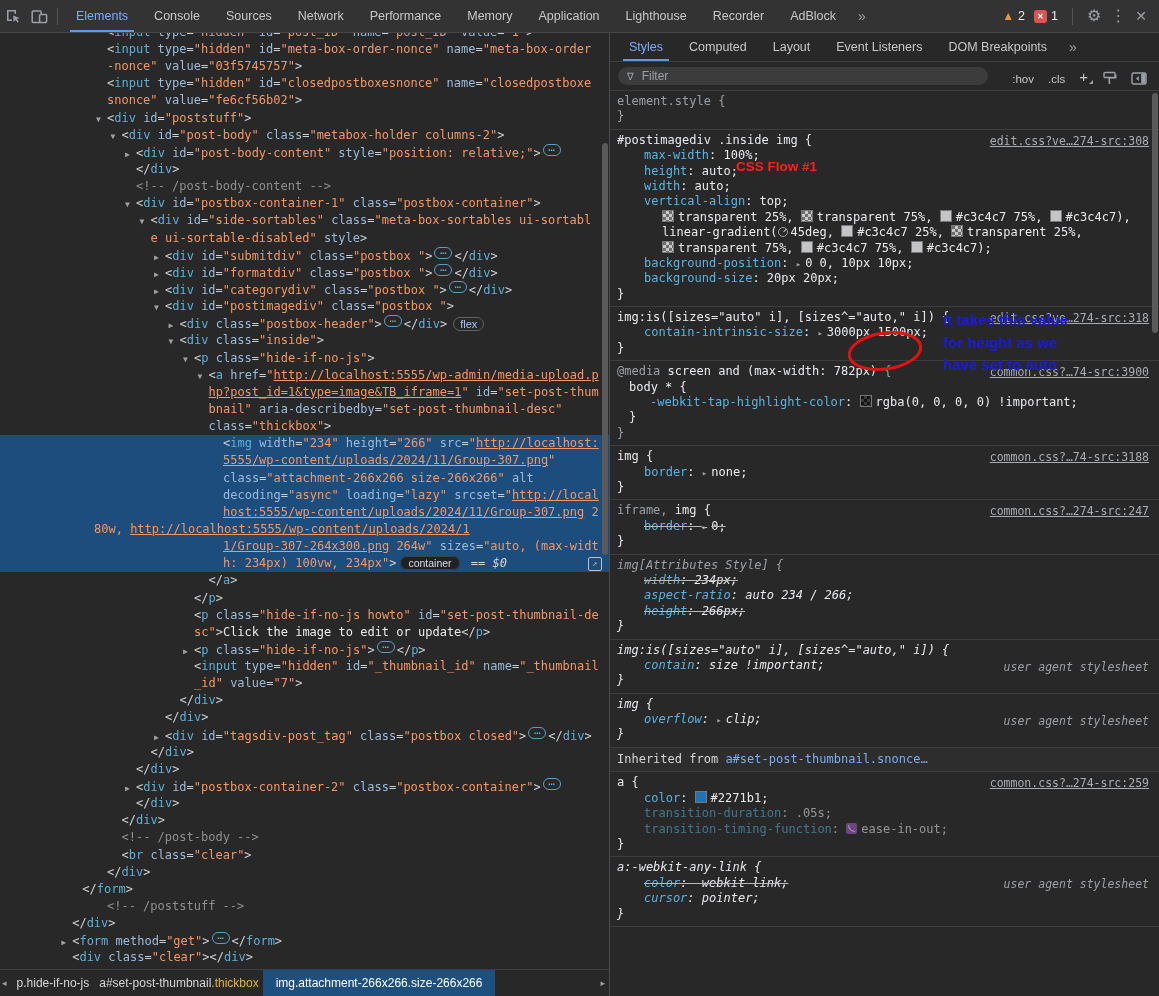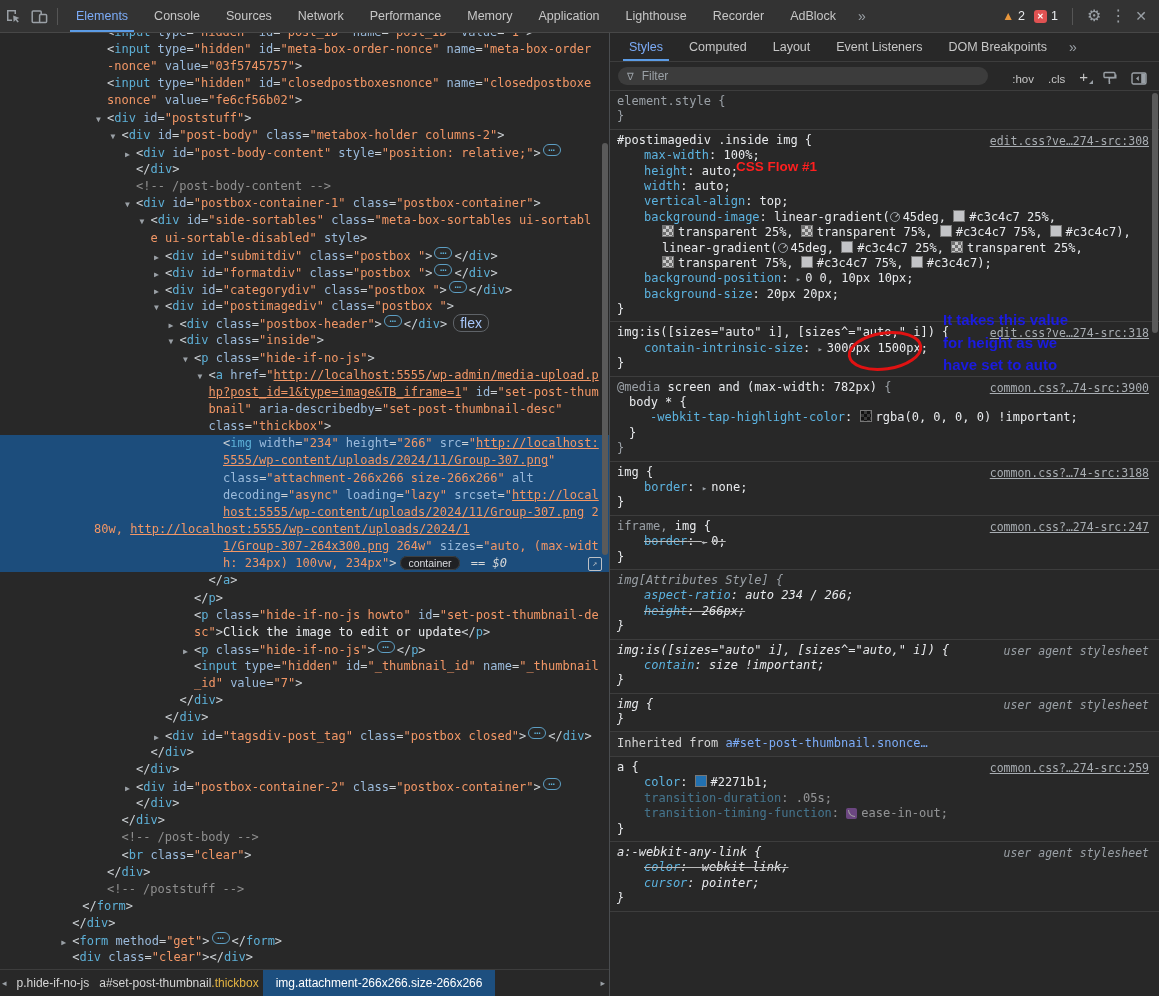--- a/index.html
+++ b/index.html
@@ -30,21 +30,21 @@
   .tree-row{height:17.15px;line-height:17.15px;white-space:pre;position:relative;cursor:default;}
   .tree-row.selrow{background:#1c4d7c;}
   .tree-row.clip{height:8px;overflow:hidden;}
   .clipinner{margin-top:-9px;}
   .arrow{display:inline-block;width:11px;margin-left:-11px;color:#9aa0a6;font-size:8px;cursor:pointer;}
   .sp{color:#ccd1d5;} .st{color:#5db0d7;} .sa{color:#9bbbdc;} .sv{color:#f29766;}
   .su{color:#f29766;text-decoration:underline;} .sc{color:#8f8f8f;} .sx{color:#e8eaed;}
   .pill{display:inline-block;border:1px solid #5d9fc4;border-radius:7px;color:#5db0d7;
         width:16px;height:10px;line-height:5px;text-align:center;font-size:11px;margin:0 2px;
         vertical-align:1px;cursor:pointer;overflow:hidden;}
-  .badge-flex{border:1px solid #5f6368;border-radius:8px;padding:0 6px;font-size:14px;color:#a8c7fa;
+  .badge-flex{border:1px solid #5f6368;border-radius:8px;padding:0 6px;font-size:11px;color:#a8c7fa;
         margin-left:6px;font-family:"Liberation Sans",sans-serif;cursor:pointer;}
   .badge-container{background:#202124;border:1px solid #3c4043;border-radius:8px;padding:0 7px;
         font-size:10.5px;color:#dadce0;margin:0 4px;font-family:"Liberation Sans",sans-serif;}
   .eq{color:#d8d8d8;font-style:italic;}
   .reveal{position:absolute;right:7px;top:2px;width:12px;height:12px;border:1px solid #bdc1c6;
           border-radius:2px;color:#bdc1c6;font-size:8px;line-height:11px;text-align:center;cursor:pointer;}
   .lscroll{position:absolute;right:1px;top:110px;width:6px;height:412px;background:#5a5a5a;border-radius:3px;cursor:pointer;}
   
   .crumbs{position:absolute;left:0;right:0;bottom:0;height:27px;border-top:1px solid #3d3d3d;background:#282828;
           display:flex;align-items:center;font-size:12px;color:#d5d5d5;box-sizing:border-box;}
@@ -73,21 +73,21 @@
   .plusbtn{font-size:15px;cursor:pointer;position:relative;color:#c7c7c7;}
   .plusbtn::after{content:"";position:absolute;right:-5px;bottom:1px;border-left:4px solid transparent;
                   border-top:4px solid transparent;border-bottom:4px solid #9aa0a6;transform:rotate(0deg);}
   .sections{position:absolute;left:0;top:58px;right:0;bottom:0;overflow:hidden;
             font-family:"DejaVu Sans Mono",monospace;font-size:12px;color:#e8eaed;}
   .rule{position:relative;padding:3px 0 4px 7px;border-bottom:1px solid #3d3d3d;}
   .sel-line,.css-line{height:15.4px;line-height:15.4px;white-space:pre;}
   .css-line{cursor:pointer;}
   .slink{position:absolute;right:10px;top:4px;font-size:11.5px;color:#a8adb2;text-decoration:underline;cursor:pointer;
          font-family:"DejaVu Sans Mono",monospace;}
-  .slink.ua{font-style:italic;text-decoration:none;color:#9aa0a6;cursor:default;}
+  .slink.ua{font-style:italic;text-decoration:none;color:#9aa0a6;cursor:default;margin-top:16px;}
   .pname{color:#5cb3e0;} .pval{color:#e8eaed;} .gray{color:#9aa0a6;}
   .it{font-style:italic;}
   .strikeline span{text-decoration:line-through;text-decoration-color:#bbb;}
   .dimline{opacity:.55;}
   .exparrow{color:#9aa0a6;font-size:9px;margin-right:4px;}
   .swatch{display:inline-block;width:10px;height:10px;border:1px solid #777;margin-right:4px;vertical-align:-1px;}
   .checker{background:repeating-conic-gradient(#c8c8c8 0 25%,#6e6e6e 0 50%) 0 0/6px 6px;}
   .checkerd{background:repeating-conic-gradient(#3a3a3a 0 25%,#121212 0 50%) 0 0/6px 6px;}
   .angle{display:inline-block;width:10px;height:10px;border:1px solid #9aa0a6;border-radius:50%;
          margin-right:3px;vertical-align:-1px;position:relative;box-sizing:border-box;}
@@ -200,22 +200,22 @@
         <div class="tree-row" style="padding-left: 165px;"><span class="sp">&lt;/</span><span class="st">div</span><span class="sp">&gt;</span></div>
         <div class="tree-row" style="padding-left: 165px;"><span class="arrow">▶</span><span class="sp">&lt;</span><span class="st">div</span><span class="sa"> id</span><span class="sp">=</span><span class="sv">"tagsdiv-post_tag"</span><span class="sa"> class</span><span class="sp">=</span><span class="sv">"postbox closed"</span><span class="sp">&gt;</span><span class="pill">…</span><span class="sp">&lt;/</span><span class="st">div</span><span class="sp">&gt;</span></div>
         <div class="tree-row" style="padding-left: 150.5px;"><span class="sp">&lt;/</span><span class="st">div</span><span class="sp">&gt;</span></div>
         <div class="tree-row" style="padding-left: 136px;"><span class="sp">&lt;/</span><span class="st">div</span><span class="sp">&gt;</span></div>
         <div class="tree-row" style="padding-left: 136px;"><span class="arrow">▶</span><span class="sp">&lt;</span><span class="st">div</span><span class="sa"> id</span><span class="sp">=</span><span class="sv">"postbox-container-2"</span><span class="sa"> class</span><span class="sp">=</span><span class="sv">"postbox-container"</span><span class="sp">&gt;</span><span class="pill">…</span></div>
         <div class="tree-row" style="padding-left: 136px;"><span class="sp">&lt;/</span><span class="st">div</span><span class="sp">&gt;</span></div>
         <div class="tree-row" style="padding-left: 121.5px;"><span class="sp">&lt;/</span><span class="st">div</span><span class="sp">&gt;</span></div>
         <div class="tree-row" style="padding-left: 121.5px;"><span class="sc">&lt;!-- /post-body --&gt;</span></div>
         <div class="tree-row" style="padding-left: 121.5px;"><span class="sp">&lt;</span><span class="st">br</span><span class="sa"> class</span><span class="sp">=</span><span class="sv">"clear"</span><span class="sp">&gt;</span></div>
         <div class="tree-row" style="padding-left: 107px;"><span class="sp">&lt;/</span><span class="st">div</span><span class="sp">&gt;</span></div>
+        <div class="tree-row" style="padding-left: 82.35px;"><span class="sp">&lt;/</span><span class="st">form</span><span class="sp">&gt;</span></div>
         <div class="tree-row" style="padding-left: 107px;"><span class="sc">&lt;!-- /poststuff --&gt;</span></div>
-        <div class="tree-row" style="padding-left: 82.35px;"><span class="sp">&lt;/</span><span class="st">form</span><span class="sp">&gt;</span></div>
         <div class="tree-row" style="padding-left: 72.2px;"><span class="sp">&lt;/</span><span class="st">div</span><span class="sp">&gt;</span></div>
         <div class="tree-row" style="padding-left: 72.2px;"><span class="arrow">▶</span><span class="sp">&lt;</span><span class="st">form</span><span class="sa"> method</span><span class="sp">=</span><span class="sv">"get"</span><span class="sp">&gt;</span><span class="pill">…</span><span class="sp">&lt;/</span><span class="st">form</span><span class="sp">&gt;</span></div>
         <div class="tree-row" style="padding-left: 72.2px;"><span class="sp">&lt;</span><span class="st">div</span><span class="sa"> class</span><span class="sp">=</span><span class="sv">"clear"</span><span class="sp">&gt;</span><span class="sp">&lt;/</span><span class="st">div</span><span class="sp">&gt;</span></div>
       </div>
     <div class="lscroll"></div>
     <div class="crumbs" id="crumbs">
         <span class="crumb-al">◂</span>
         <span class="crumb"><span class="cw">p.hide-if-no-js</span></span>
         <span class="crumb"><span class="cw">a#set-post-thumbnail</span><span class="cy">.thickbox</span></span>
         <span class="crumb selcrumb">
@@ -266,21 +266,20 @@
           <div class="sel-line"><span class="gray">element.style</span><span class="gray"> {</span></div>
           <div class="css-line" style="padding-left: 0px;"><span class="gray">}</span></div>
         </div>
         <div class="rule">
           <div class="sel-line"><span class="pval">#postimagediv .inside img {</span></div>
           <span class="slink">edit.css?ve…274-src:308</span>
           <div class="css-line" style="padding-left: 27px;"><span class="pname">max-width</span><span class="pval">: 100%;</span></div>
           <div class="css-line" style="padding-left: 27px;"><span class="pname">height</span><span class="pval">: auto;</span></div>
           <div class="css-line" style="padding-left: 27px;"><span class="pname">width</span><span class="pval">: auto;</span></div>
           <div class="css-line" style="padding-left: 27px;"><span class="pname">vertical-align</span><span class="pval">: top;</span></div>
-          <div class="css-line" style="padding-left: 27px;"><span class="pname">background-image</span><span class="pval">: linear-gradient(</span><span class="angle"></span><span class="pval">45deg, </span><span class="swatch" style="background: rgb(195, 196, 199);"></span><span class="pval">#c3c4c7 25%,</span></div>
           <div class="css-line" style="padding-left: 45px;"><span class="swatch checker"></span><span class="pval">transparent 25%, </span><span class="swatch checker"></span><span class="pval">transparent 75%, </span><span class="swatch" style="background: rgb(195, 196, 199);"></span><span class="pval">#c3c4c7 75%, </span><span class="swatch" style="background: rgb(195, 196, 199);"></span><span class="pval">#c3c4c7),</span></div>
           <div class="css-line" style="padding-left: 45px;"><span class="pval">linear-gradient(</span><span class="angle"></span><span class="pval">45deg, </span><span class="swatch" style="background: rgb(195, 196, 199);"></span><span class="pval">#c3c4c7 25%, </span><span class="swatch checker"></span><span class="pval">transparent 25%,</span></div>
           <div class="css-line" style="padding-left: 45px;"><span class="swatch checker"></span><span class="pval">transparent 75%, </span><span class="swatch" style="background: rgb(195, 196, 199);"></span><span class="pval">#c3c4c7 75%, </span><span class="swatch" style="background: rgb(195, 196, 199);"></span><span class="pval">#c3c4c7);</span></div>
           <div class="css-line" style="padding-left: 27px;"><span class="pname">background-position</span><span class="pval">: </span><span class="exparrow">▸</span><span class="pval">0 0, 10px 10px;</span></div>
           <div class="css-line" style="padding-left: 27px;"><span class="pname">background-size</span><span class="pval">: 20px 20px;</span></div>
           <div class="css-line" style="padding-left: 0px;"><span class="pval">}</span></div>
         </div>
         <div class="rule">
           <div class="sel-line"><span class="pval">img:is([sizes="auto" i], [sizes^="auto," i]) {</span></div>
           <span class="slink">edit.css?ve…274-src:318</span>
@@ -302,33 +301,35 @@
           <div class="css-line" style="padding-left: 0px;"><span class="pval">}</span></div>
         </div>
         <div class="rule">
           <div class="sel-line"><span class="gray">iframe, </span><span class="pval">img {</span></div>
           <span class="slink">common.css?…274-src:247</span>
           <div class="css-line strikeline" style="padding-left: 27px;"><span class="pname">border</span><span class="pval">: </span><span class="exparrow">▸</span><span class="pval">0;</span></div>
           <div class="css-line" style="padding-left: 0px;"><span class="pval">}</span></div>
         </div>
         <div class="rule">
           <div class="sel-line"><span class="gray it">img[Attributes Style] {</span></div>
+          <div class="css-line strikeline it" style="padding-left: 27px;"><span class="pname">width</span><span class="pval">: 234px;</span></div>
           <div class="css-line it" style="padding-left: 27px;"><span class="pname">aspect-ratio</span><span class="pval">: auto 234 / 266;</span></div>
           <div class="css-line strikeline it" style="padding-left: 27px;"><span class="pname">height</span><span class="pval">: 266px;</span></div>
           <div class="css-line it" style="padding-left: 0px;"><span class="pval">}</span></div>
         </div>
         <div class="rule">
           <div class="sel-line"><span class="pval it">img:is([sizes="auto" i], [sizes^="auto," i]) {</span></div>
           <span class="slink ua">user agent stylesheet</span>
           <div class="css-line it" style="padding-left: 27px;"><span class="pname">contain</span><span class="pval">: size !important;</span></div>
           <div class="css-line it" style="padding-left: 0px;"><span class="pval">}</span></div>
         </div>
         <div class="rule">
           <div class="sel-line"><span class="pval it">img {</span></div>
           <span class="slink ua">user agent stylesheet</span>
+          <div class="css-line it" style="padding-left: 27px;"><span class="pname">overflow</span><span class="pval">: </span><span class="exparrow">▸</span><span class="pval">clip;</span></div>
           <div class="css-line it" style="padding-left: 0px;"><span class="pval">}</span></div>
         </div>
         <div class="header-sec"><span>Inherited from </span><span class="hlink">a#set-post-thumbnail.snonce…</span></div>
         <div class="rule">
           <div class="sel-line"><span class="pval">a {</span></div>
           <span class="slink">common.css?…274-src:259</span>
           <div class="css-line" style="padding-left: 27px;"><span class="pname">color</span><span class="pval">: </span><span class="swatch" style="background: rgb(34, 113, 177);"></span><span class="pval">#2271b1;</span></div>
           <div class="css-line dimline" style="padding-left: 27px;"><span class="pname">transition-duration</span><span class="pval">: .05s;</span></div>
           <div class="css-line dimline" style="padding-left: 27px;"><span class="pname">transition-timing-function</span><span class="pval">: </span><span class="bez"></span><span class="pval">ease-in-out;</span></div>
           <div class="css-line" style="padding-left: 0px;"><span class="pval">}</span></div>

